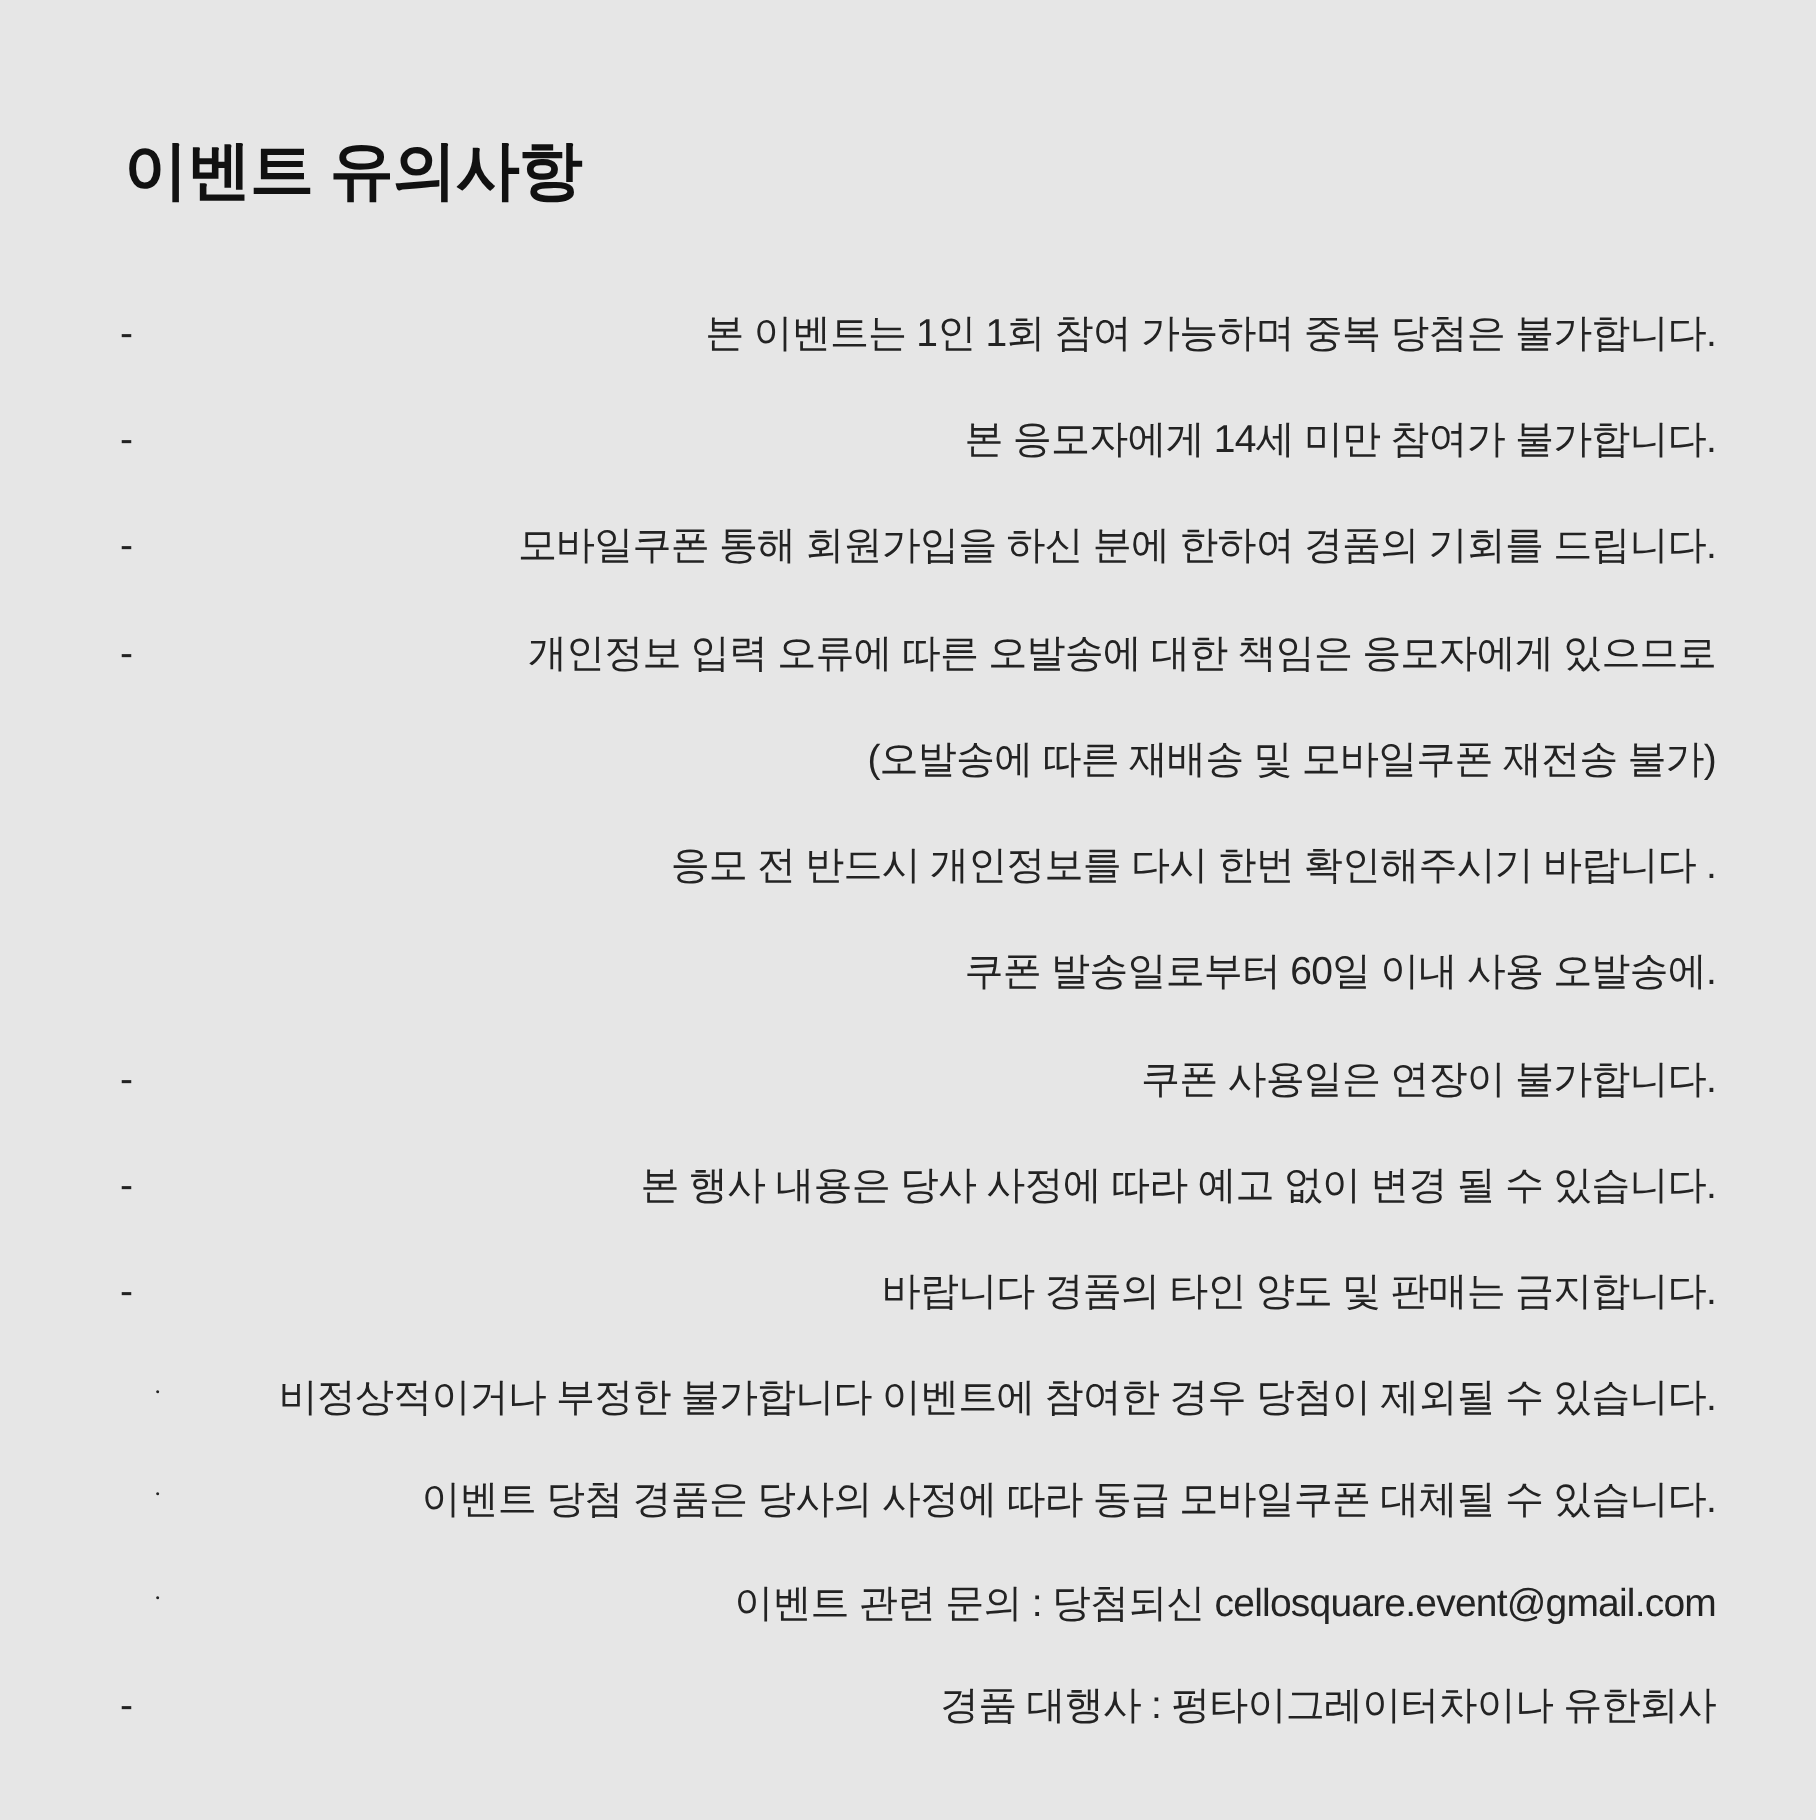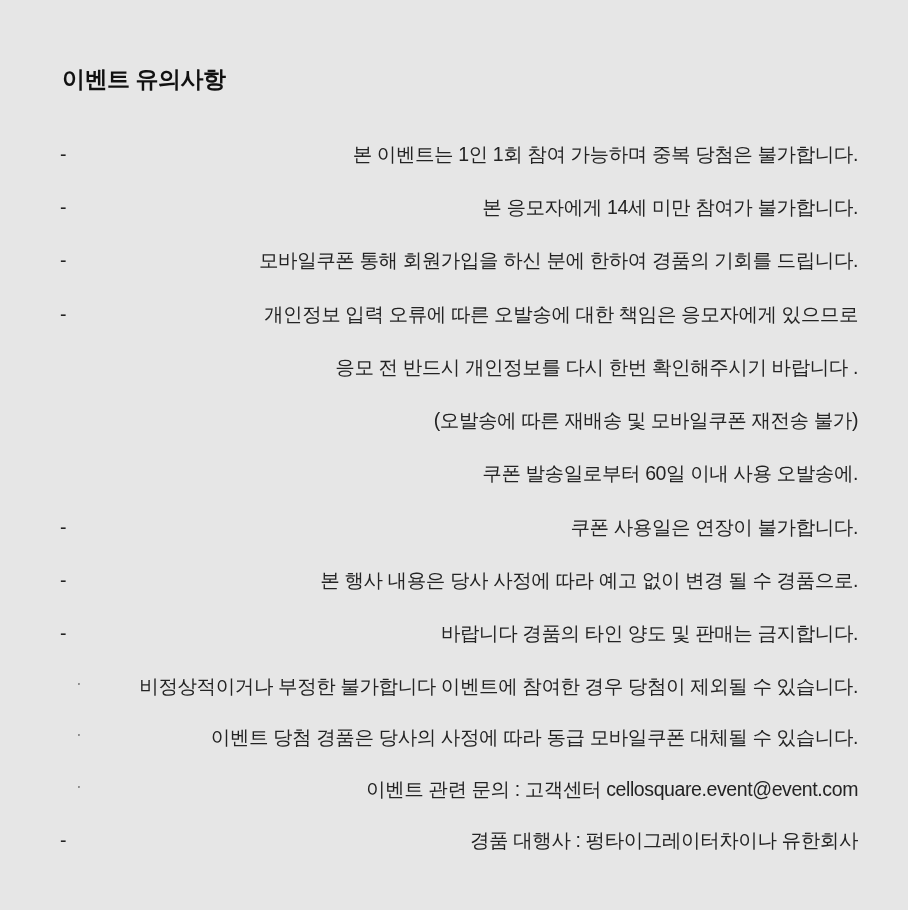--- a/index.html
+++ b/index.html
@@ -15,21 +15,21 @@
     overflow: hidden;
   }
   .page {
     position: relative;
     width: 908px;
     height: 910px;
     box-sizing: border-box;
     padding: 64px 50px 0 60px;
   }
   .notice-title {
-    font-size: 23px;
+    font-size: 32px;
     font-weight: bold;
     letter-spacing: -0.5px;
     color: #111111;
     margin: 0 0 44px 2px;
   }
   .notice-list {
     list-style: none;
     margin: 0;
     padding: 0;
   }
@@ -90,52 +90,52 @@
     <li class="notice-item">
       <span class="marker dash">-</span>
       <span class="text">모바일쿠폰 통해 회원가입을 하신 분에 한하여 경품의 기회를 드립니다.</span>
     </li>
     <li class="notice-item">
       <span class="marker dash">-</span>
       <span class="text">개인정보 입력 오류에 따른 오발송에 대한 책임은 응모자에게 있으므로</span>
     </li>
     <li class="notice-item indent">
       <span class="marker blank"></span>
-      <span class="text">응모 전 반드시 개인정보를 다시 한번 확인해주시기 바랍니다 .</span>
+      <span class="text">(오발송에 따른 재배송 및 모바일쿠폰 재전송 불가)</span>
     </li>
     <li class="notice-item indent">
       <span class="marker blank"></span>
-      <span class="text">(오발송에 따른 재배송 및 모바일쿠폰 재전송 불가)</span>
+      <span class="text">응모 전 반드시 개인정보를 다시 한번 확인해주시기 바랍니다 .</span>
     </li>
     <li class="notice-item indent">
       <span class="marker blank"></span>
       <span class="text">쿠폰 발송일로부터 60일 이내 사용 오발송에.</span>
     </li>
     <li class="notice-item">
       <span class="marker dash">-</span>
       <span class="text">쿠폰 사용일은 연장이 불가합니다.</span>
     </li>
     <li class="notice-item">
       <span class="marker dash">-</span>
-      <span class="text">본 행사 내용은 당사 사정에 따라 예고 없이 변경 될 수 경품으로.</span>
+      <span class="text">본 행사 내용은 당사 사정에 따라 예고 없이 변경 될 수 있습니다.</span>
     </li>
     <li class="notice-item">
       <span class="marker dash">-</span>
       <span class="text">바랍니다 경품의 타인 양도 및 판매는 금지합니다.</span>
     </li>
     <li class="notice-item sub">
       <span class="marker dot">ㆍ</span>
       <span class="text">비정상적이거나 부정한 불가합니다 이벤트에 참여한 경우 당첨이 제외될 수 있습니다.</span>
     </li>
     <li class="notice-item sub">
       <span class="marker dot">ㆍ</span>
       <span class="text">이벤트 당첨 경품은 당사의 사정에 따라 동급 모바일쿠폰 대체될 수 있습니다.</span>
     </li>
     <li class="notice-item sub">
       <span class="marker dot">ㆍ</span>
-      <span class="text">이벤트 관련 문의 : 고객센터 cellosquare.event@event.com</span>
+      <span class="text">이벤트 관련 문의 : 당첨되신 cellosquare.event@gmail.com</span>
     </li>
     <li class="notice-item">
       <span class="marker dash">-</span>
       <span class="text">경품 대행사 : 펑타이그레이터차이나 유한회사</span>
     </li>
   </ul>
 </div>
 
 </body></html>

